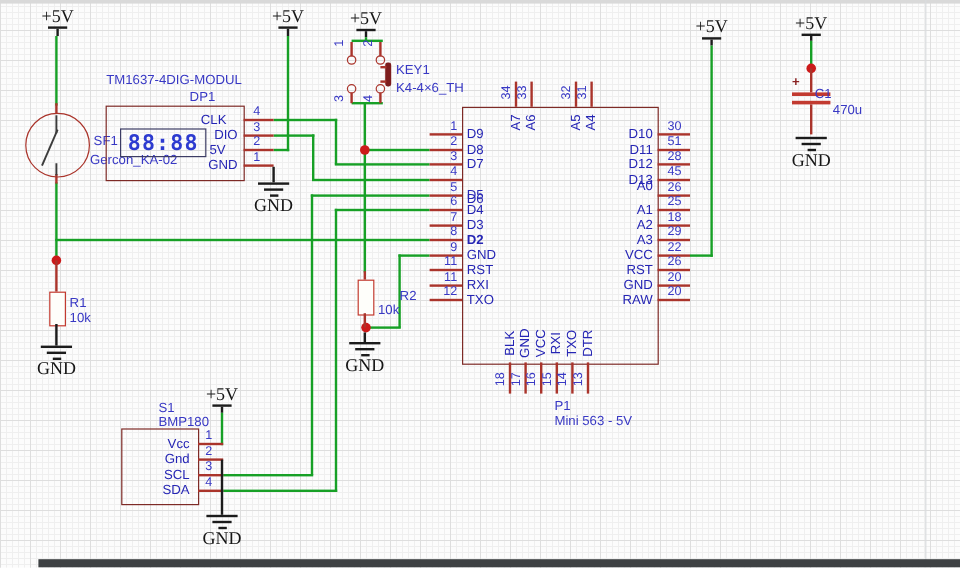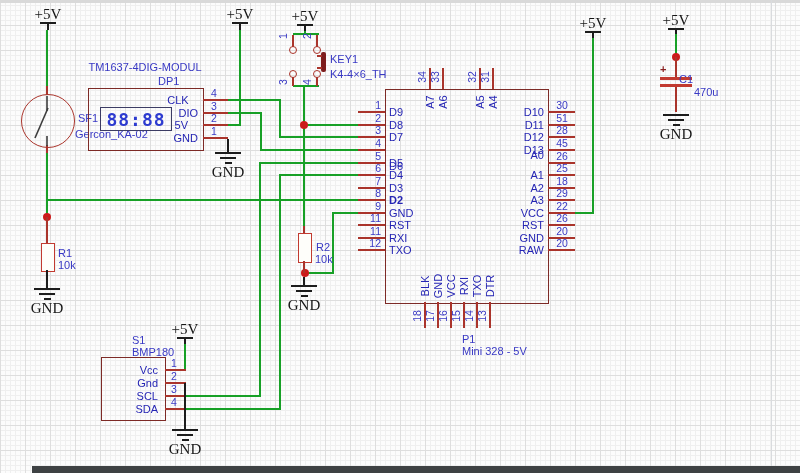--- a/index.html
+++ b/index.html
@@ -183,21 +183,21 @@
     <div class="num rot" style="left:295px;top:30px;width:24px;height:12px;">2</div>
     <div class="num rot" style="left:271px;top:76px;width:24px;height:12px;">3</div>
     <div class="num rot" style="left:295px;top:76px;width:24px;height:12px;">4</div>
     <div class="lbl" style="left:330px;top:53px;">KEY1</div>
     <div class="lbl" style="left:330px;top:68px;">K4-4×6_TH</div>
   </div>
 
   <div>
     <div class="sv" style="left:303px;top:226px;height:8px;"></div>
     <div class="rbody" style="left:298px;top:233px;width:12px;height:28px;"></div>
-    <div class="lbl" style="left:298px;top:241px;padding-left:18px;">R2</div>
+    <div class="lbl" style="left:315px;top:241px;padding-left:18px;">R2</div>
     <div class="lbl" style="left:315px;top:253px;">10k</div>
     <div class="sv" style="left:303px;top:261px;height:12px;"></div>
     <div class="bv" style="left:303px;top:277px;height:8px;"></div>
     <div class="bh" style="left:291px;top:285px;width:26px;"></div>
     <div class="bh" style="left:296px;top:290px;width:16px;"></div>
     <div class="bh" style="left:301px;top:295px;width:7px;"></div>
     <div class="net tc" style="left:284px;top:298px;width:40px;">GND</div>
   </div>
 
   <div>
@@ -321,21 +321,21 @@
     <div class="num rot" style="left:457px;top:310px;width:24px;height:12px;">14</div>
     <div class="num rot" style="left:470px;top:310px;width:24px;height:12px;">13</div>
     <div class="pname rot" style="left:412px;top:280px;width:26px;height:12px;">BLK</div>
     <div class="pname rot" style="left:425px;top:280px;width:26px;height:12px;">GND</div>
     <div class="pname rot" style="left:438px;top:280px;width:26px;height:12px;">VCC</div>
     <div class="pname rot" style="left:451px;top:280px;width:26px;height:12px;">RXI</div>
     <div class="pname rot" style="left:464px;top:280px;width:26px;height:12px;">TXO</div>
     <div class="pname rot" style="left:477px;top:280px;width:26px;height:12px;">DTR</div>
 
     <div class="lbl" style="left:462px;top:333px;">P1</div>
-    <div class="lbl" style="left:462px;top:345px;">Mini 328 - 5V</div>
+    <div class="lbl" style="left:462px;top:345px;">Mini 563 - 5V</div>
   </div>
 
   <div>
     <div class="lbl" style="left:132px;top:334px;">S1</div>
     <div class="lbl" style="left:132px;top:346px;">BMP180</div>
     <div class="box" style="left:101px;top:357px;width:63px;height:62px;"></div>
     <div class="pname tr" style="left:112px;top:364px;width:46px;">Vcc</div>
     <div class="pname tr" style="left:112px;top:377px;width:46px;">Gnd</div>
     <div class="pname tr" style="left:112px;top:390px;width:46px;">SCL</div>
     <div class="pname tr" style="left:112px;top:403px;width:46px;">SDA</div>

